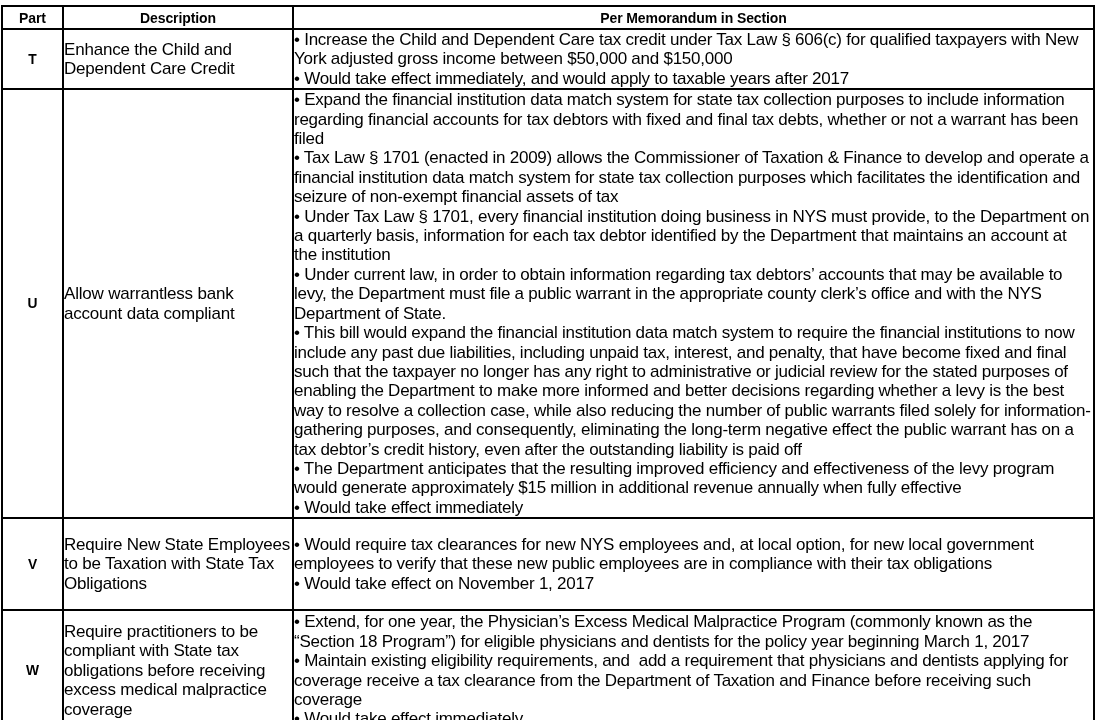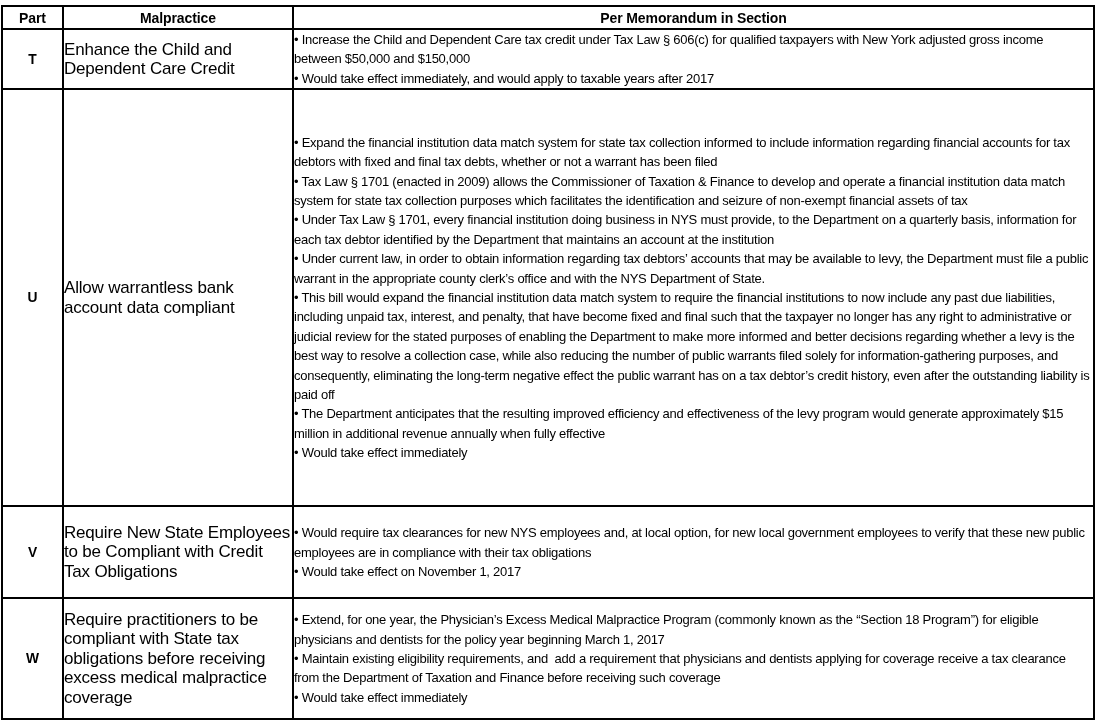--- a/index.html
+++ b/index.html
@@ -47,21 +47,21 @@
   td.desc-cell {
     vertical-align: middle;
     font-weight: normal;
     font-size: 17px;
     letter-spacing: -0.2px;
     line-height: 19.5px;
     padding: 2px 3px 2px 4px;
   }
   td.memo-cell {
     vertical-align: middle;
-    font-size: 13px;
+    font-size: 17px;
     letter-spacing: -0.25px;
     line-height: 19.4px;
     padding: 2px 3px 2px 4px;
   }
   .bullet-line {
     white-space: pre-wrap;
   }
   tr.row-t { height: 60px; }
   tr.row-u { height: 417px; }
   tr.row-v { height: 92px; }
@@ -73,49 +73,49 @@
 <div class="doc-page">
   <table class="memo-table">
     <colgroup>
       <col class="col-part">
       <col class="col-desc">
       <col class="col-memo">
     </colgroup>
     <thead>
       <tr>
         <th class="hdr">Part</th>
-        <th class="hdr">Malpractice</th>
+        <th class="hdr">Description</th>
         <th class="hdr">Per Memorandum in Section</th>
       </tr>
     </thead>
     <tbody>
       <tr class="row-t">
         <td class="part-cell">T</td>
         <td class="desc-cell">Enhance the Child and Dependent Care Credit</td>
         <td class="memo-cell">
           <div class="bullet-line">• Increase the Child and Dependent Care tax credit under Tax Law § 606(c) for qualified taxpayers with New York adjusted gross income between $50,000 and $150,000</div>
           <div class="bullet-line">• Would take effect immediately, and would apply to taxable years after 2017</div>
         </td>
       </tr>
       <tr class="row-u">
         <td class="part-cell">U</td>
         <td class="desc-cell">Allow warrantless bank account data compliant</td>
         <td class="memo-cell">
-          <div class="bullet-line">• Expand the financial institution data match system for state tax collection informed to include information regarding financial accounts for tax debtors with fixed and final tax debts, whether or not a warrant has been filed</div>
+          <div class="bullet-line">• Expand the financial institution data match system for state tax collection purposes to include information regarding financial accounts for tax debtors with fixed and final tax debts, whether or not a warrant has been filed</div>
           <div class="bullet-line">• Tax Law § 1701 (enacted in 2009) allows the Commissioner of Taxation &amp; Finance to develop and operate a financial institution data match system for state tax collection purposes which facilitates the identification and seizure of non-exempt financial assets of tax</div>
           <div class="bullet-line">• Under Tax Law § 1701, every financial institution doing business in NYS must provide, to the Department on a quarterly basis, information for each tax debtor identified by the Department that maintains an account at the institution</div>
           <div class="bullet-line">• Under current law, in order to obtain information regarding tax debtors’ accounts that may be available to levy, the Department must file a public warrant in the appropriate county clerk’s office and with the NYS Department of State.</div>
           <div class="bullet-line">• This bill would expand the financial institution data match system to require the financial institutions to now include any past due liabilities, including unpaid tax, interest, and penalty, that have become fixed and final such that the taxpayer no longer has any right to administrative or judicial review for the stated purposes of enabling the Department to make more informed and better decisions regarding whether a levy is the best way to resolve a collection case, while also reducing the number of public warrants filed solely for information-gathering purposes, and consequently, eliminating the long-term negative effect the public warrant has on a tax debtor’s credit history, even after the outstanding liability is paid off</div>
           <div class="bullet-line">• The Department anticipates that the resulting improved efficiency and effectiveness of the levy program would generate approximately $15 million in additional revenue annually when fully effective</div>
           <div class="bullet-line">• Would take effect immediately</div>
         </td>
       </tr>
       <tr class="row-v">
         <td class="part-cell">V</td>
-        <td class="desc-cell">Require New State Employees to be Compliant with Credit Tax Obligations</td>
+        <td class="desc-cell">Require New State Employees to be Taxation with State Tax Obligations</td>
         <td class="memo-cell">
           <div class="bullet-line">• Would require tax clearances for new NYS employees and, at local option, for new local government employees to verify that these new public employees are in compliance with their tax obligations</div>
           <div class="bullet-line">• Would take effect on November 1, 2017</div>
         </td>
       </tr>
       <tr class="row-w">
         <td class="part-cell">W</td>
         <td class="desc-cell">Require practitioners to be compliant with State tax obligations before receiving excess medical malpractice coverage</td>
         <td class="memo-cell">
           <div class="bullet-line">• Extend, for one year, the Physician’s Excess Medical Malpractice Program (commonly known as the “Section 18 Program”) for eligible physicians and dentists for the policy year beginning March 1, 2017</div>

